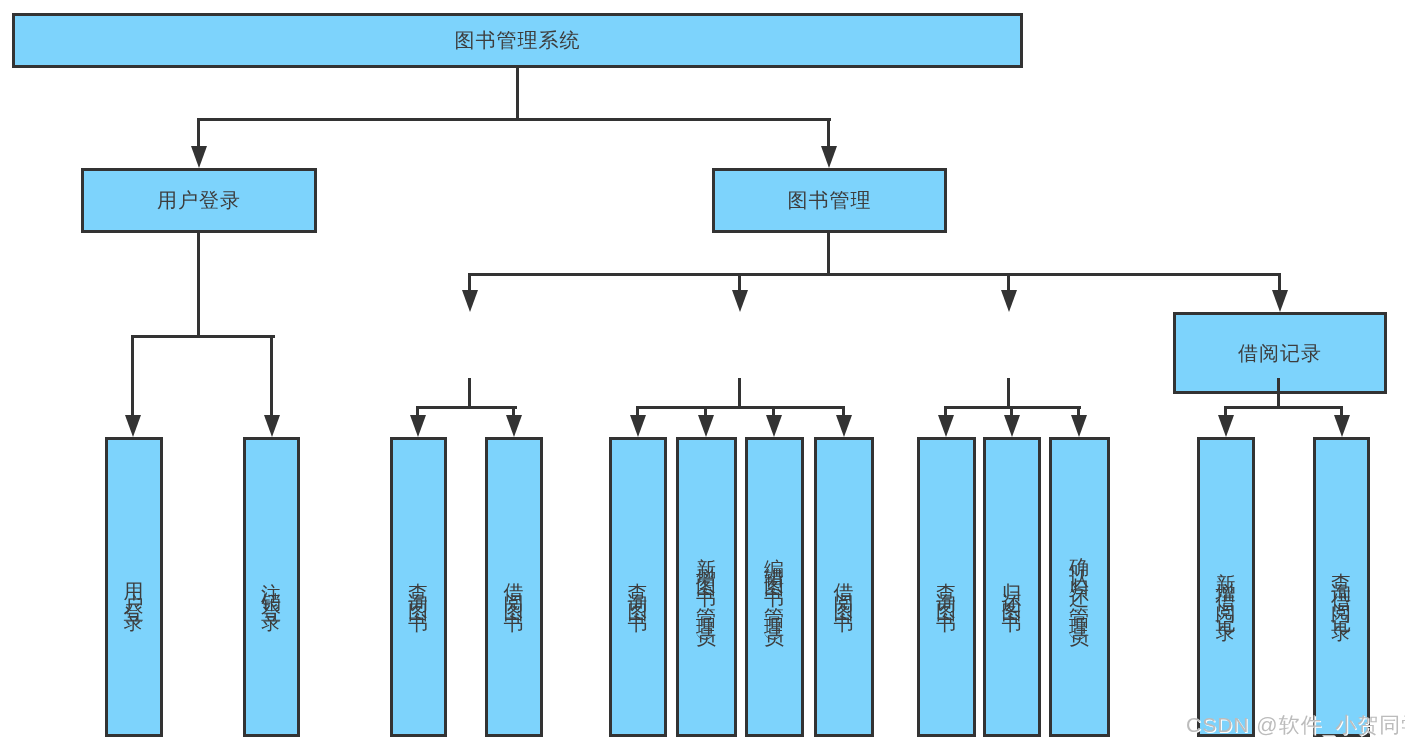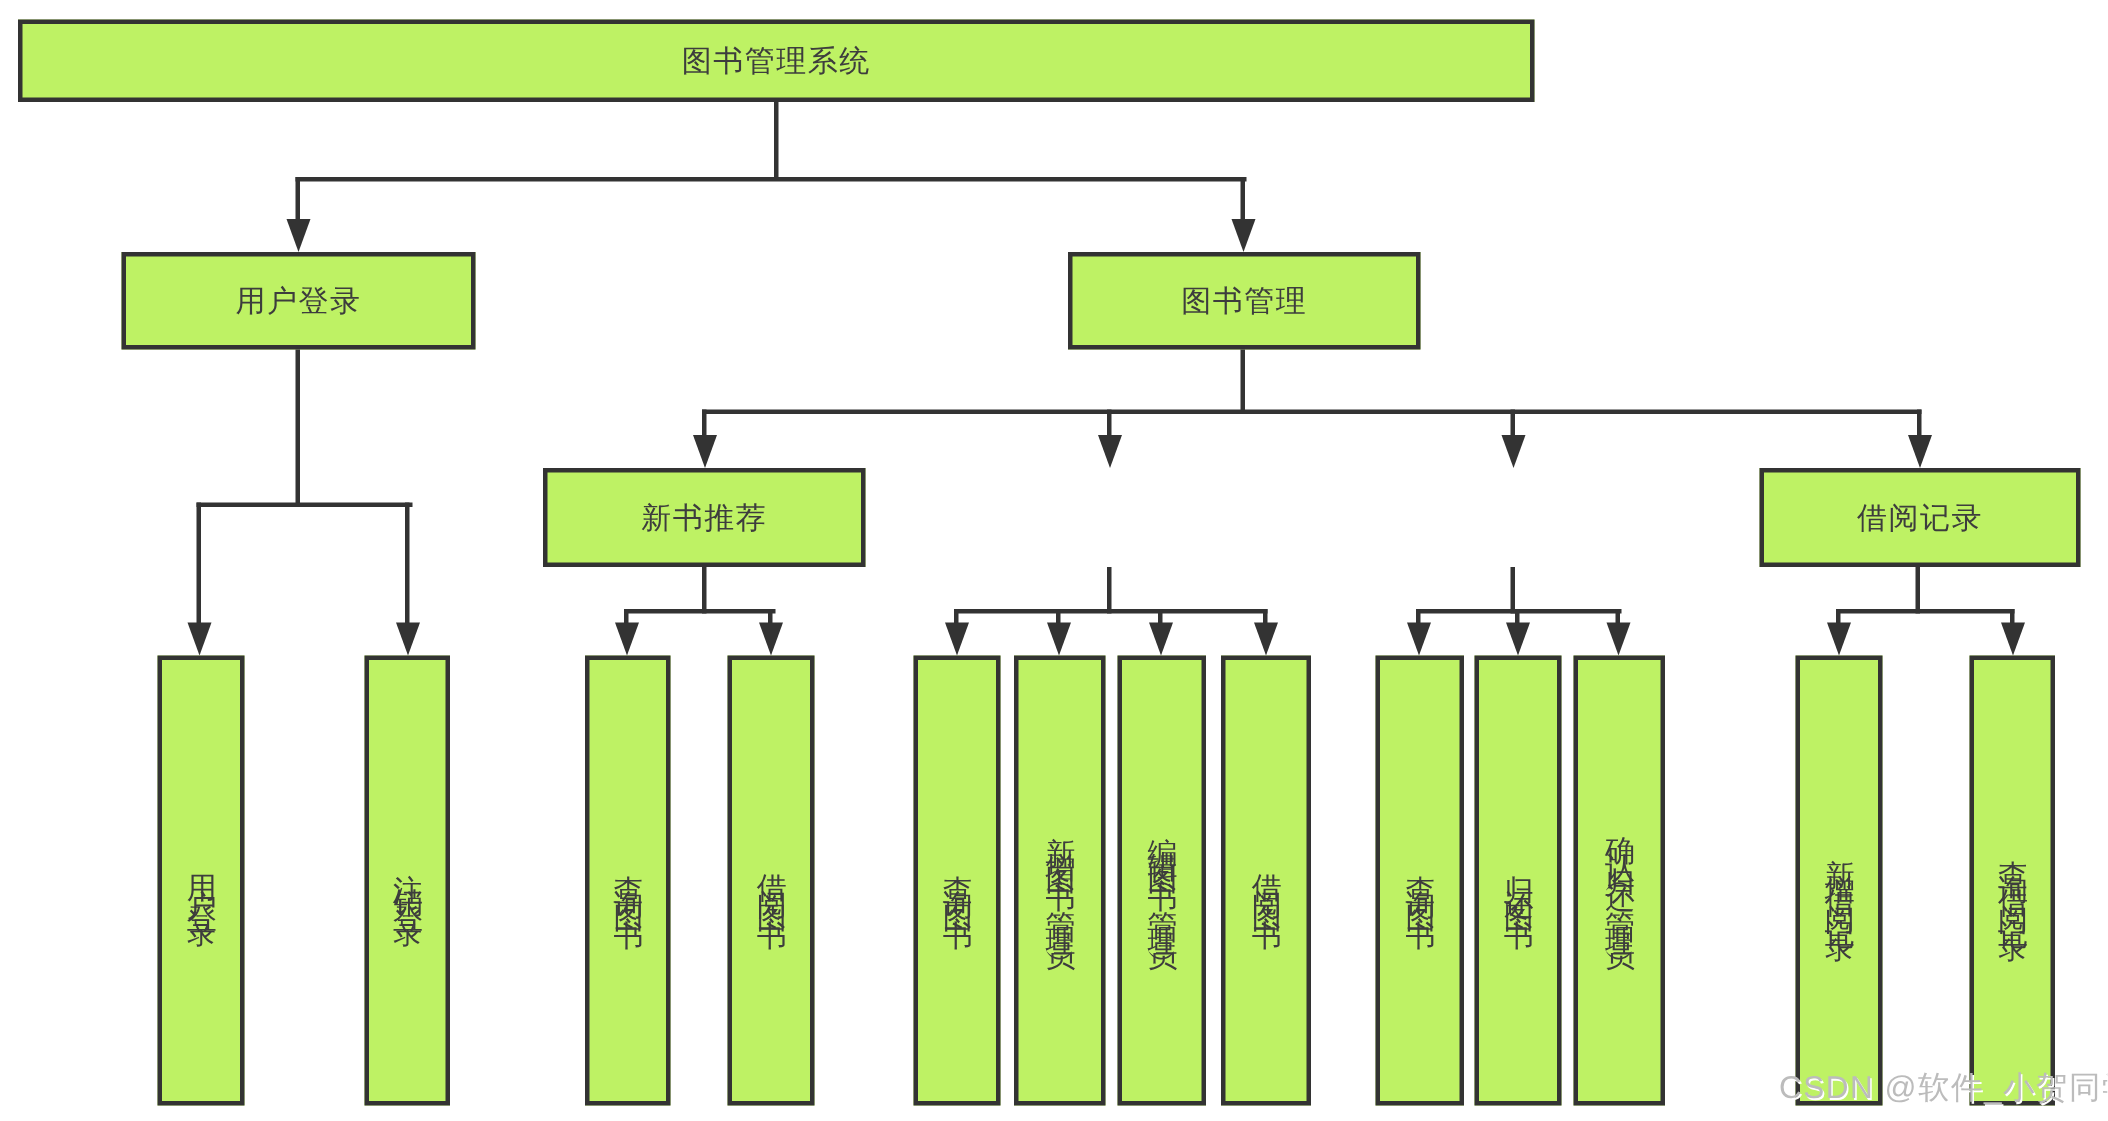--- a/index.html
+++ b/index.html
@@ -7,21 +7,21 @@
     position:relative;
     width:1405px;height:747px;
     background:#ffffff;
     font-family:"Liberation Sans", sans-serif;
     overflow:hidden;
   }
   .box{
     position:absolute;
     box-sizing:border-box;
     border:3px solid #333333;
-    background:#bef264;
+    background:#7dd3fc;
     display:flex;
     align-items:center;
     justify-content:center;
     color:#3d3d3d;
   }
   .hbox{font-size:20px;letter-spacing:1px;}
   .vbox{top:437px;height:300px;}
   .vtext{
     writing-mode:vertical-rl;
     text-orientation:mixed;
@@ -58,24 +58,21 @@
     <span>图书管理系统</span>
   </div>
 
   <div class="box hbox" style="left:81px;top:168px;width:236px;height:65px">
     <span>用户登录</span>
   </div>
   <div class="box hbox" style="left:712px;top:168px;width:235px;height:65px">
     <span>图书管理</span>
   </div>
 
-  <div class="box hbox" style="left:362px;top:312px;width:215px;height:66px">
-    <span>新书推荐</span>
-  </div>
-  <div class="box hbox" style="left:1173px;top:312px;width:214px;height:66px">
+  <div class="box hbox" style="left:1173px;top:312px;width:214px;height:82px">
     <span>借阅记录</span>
   </div>
 
   <div class="box vbox" style="left:105px;width:58px">
     <span class="vtext">用户登录</span>
   </div>
   <div class="box vbox" style="left:243px;width:57px">
     <span class="vtext">注销登录</span>
   </div>
   <div class="box vbox" style="left:390px;width:57px">

